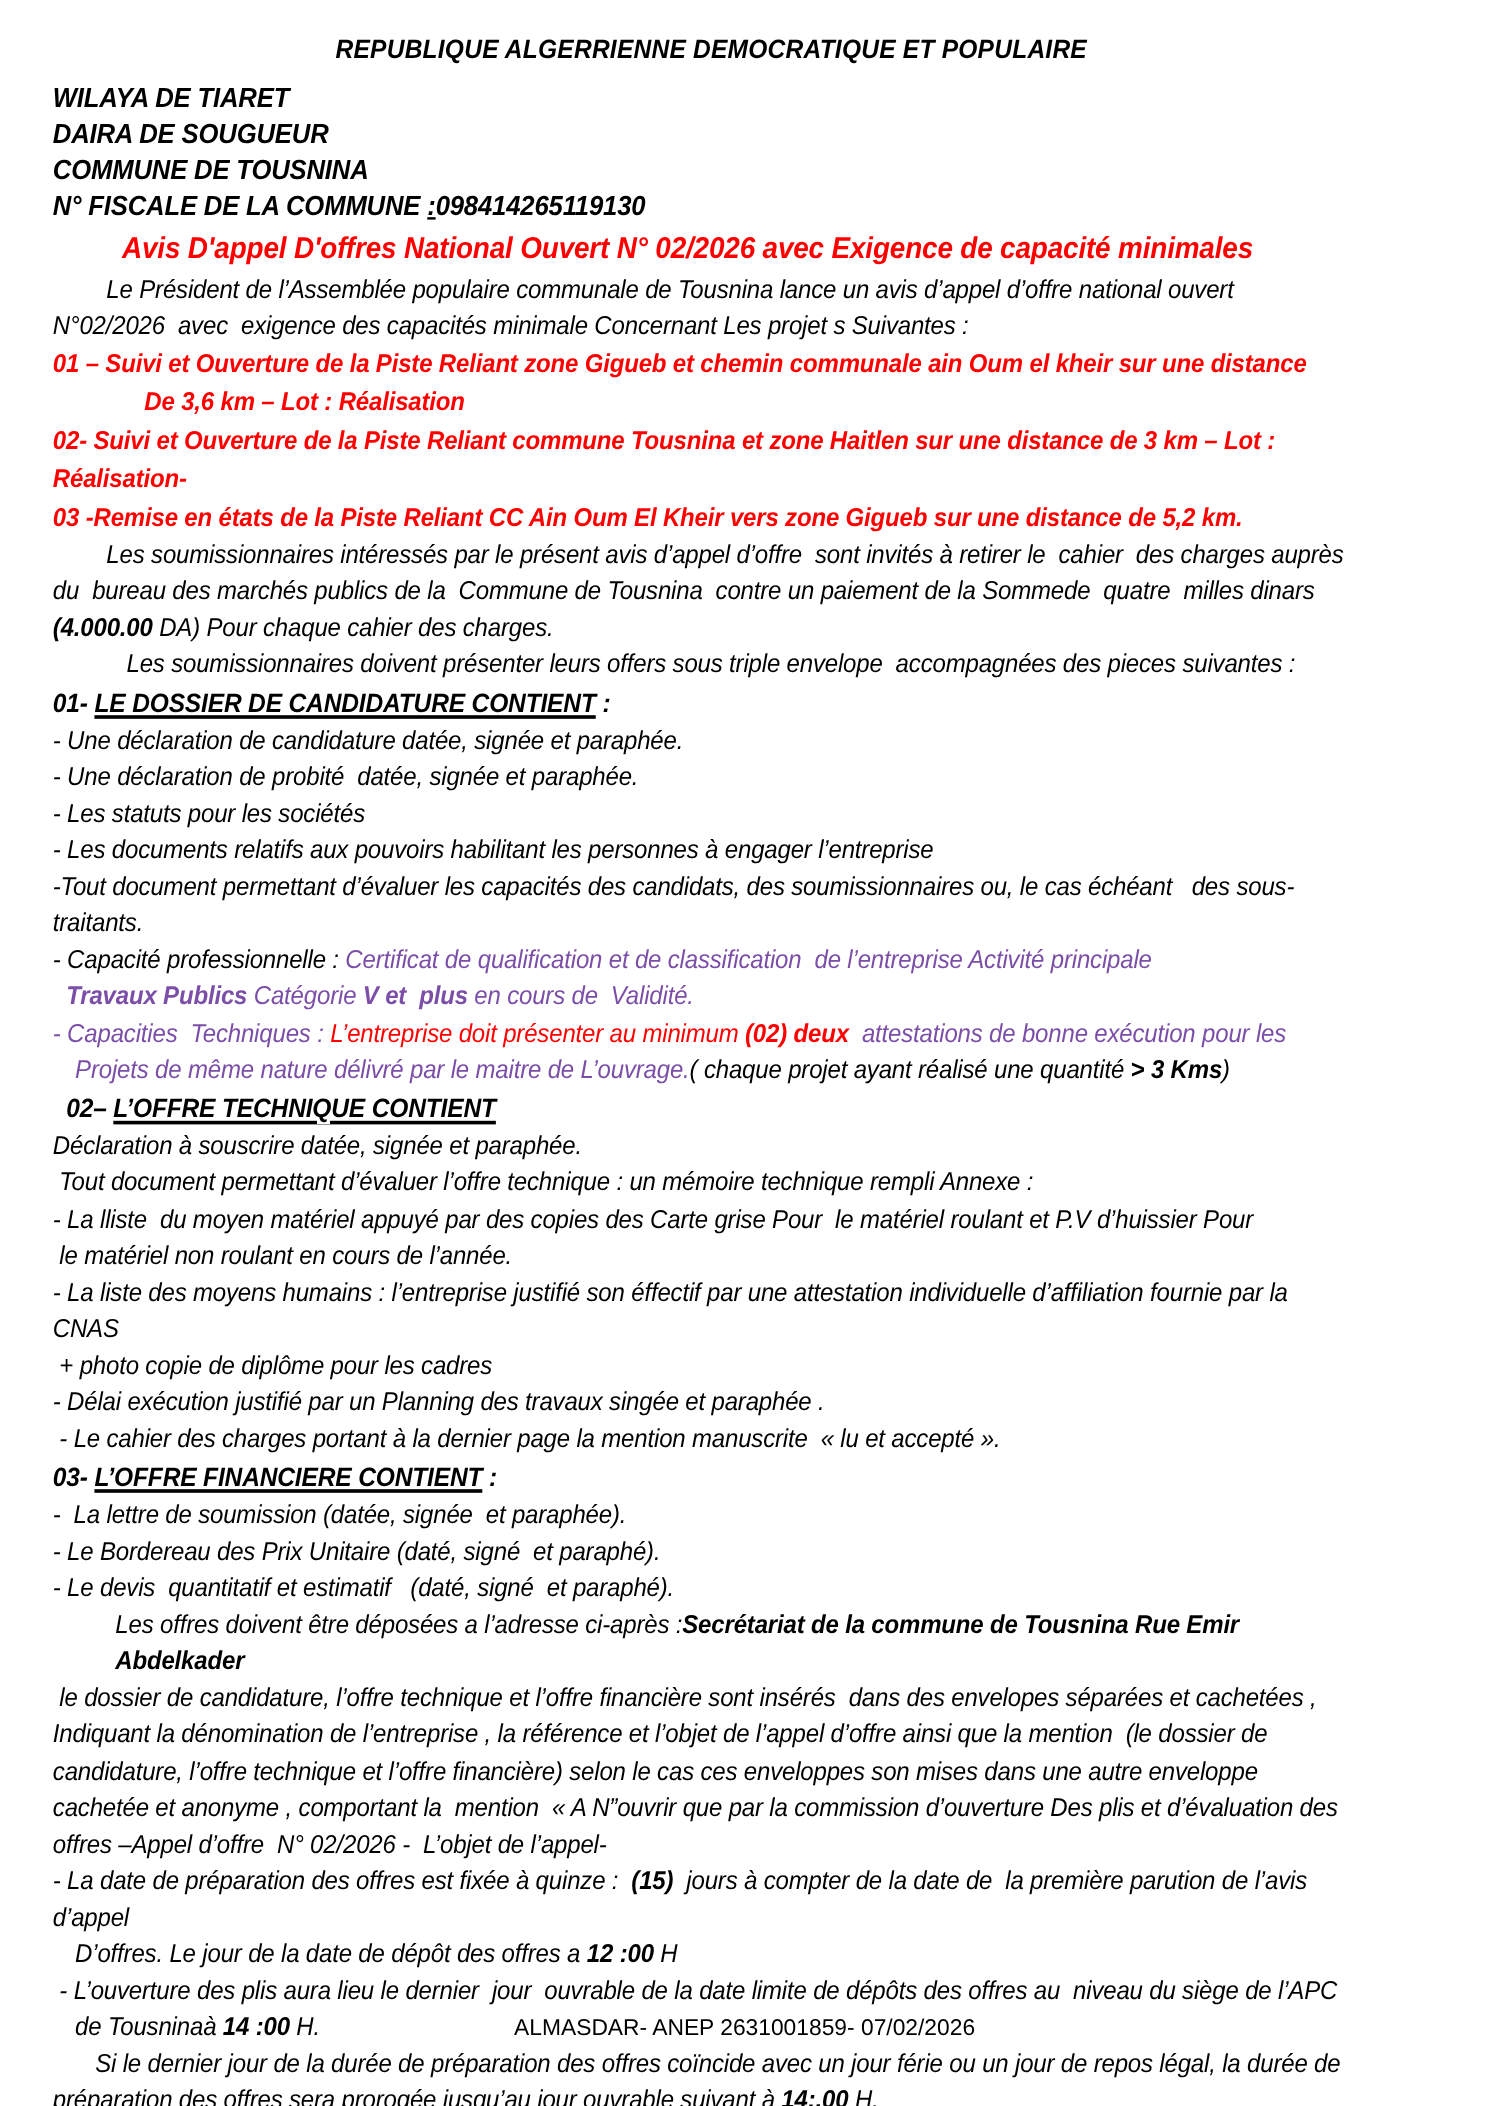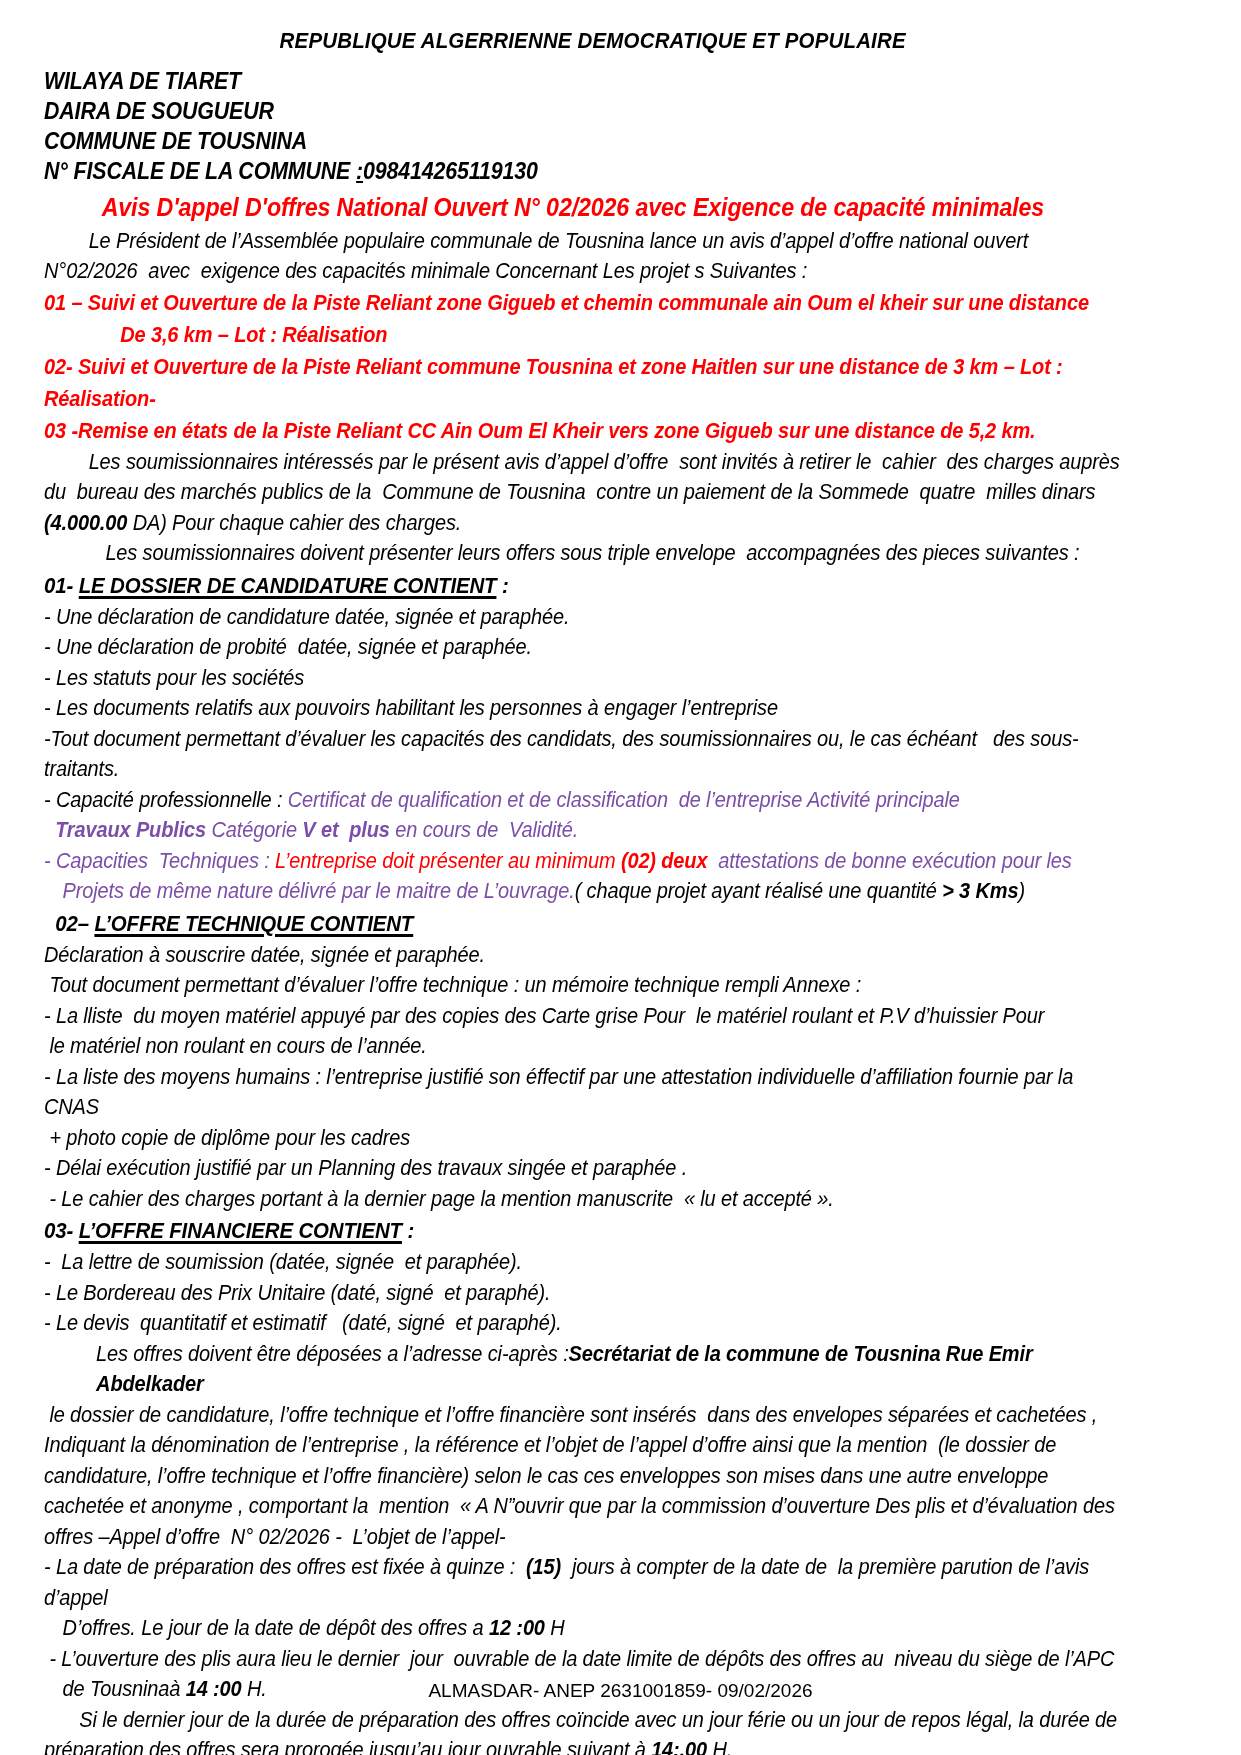--- a/index.html
+++ b/index.html
@@ -173,14 +173,14 @@
 
     <div class="ln"><span>- La date de préparation des offres est fixée à quinze :  </span><span class="b">(15)</span><span>  jours à compter de la date de  la première parution de l’avis d’appel</span></div>
     <div class="ln indent2"><span>D’offres. Le jour de la date de dépôt des offres a </span><span class="b">12 :00</span><span> H</span></div>
     <div class="ln"> - L’ouverture des plis aura lieu le dernier  jour  ouvrable de la date limite de dépôts des offres au  niveau du siège de l’APC</div>
     <div class="ln indent2"><span>de Tousninaà </span><span class="b">14 :00</span><span> H.</span></div>
     <div class="ln" style="padding-left:38px">Si le dernier jour de la durée de préparation des offres coïncide avec un jour férie ou un jour de repos légal, la durée de</div>
     <div class="ln"><span>préparation des offres sera prorogée jusqu’au jour ouvrable suivant à </span><span class="b">14:.00</span><span> H.</span></div>
 
   </div>
 
-  <div class="footer">ALMASDAR- ANEP 2631001859- 09/02/2026</div>
+  <div class="footer">ALMASDAR- ANEP 2631001859- 07/02/2026</div>
 </div>
 
 </body></html>

